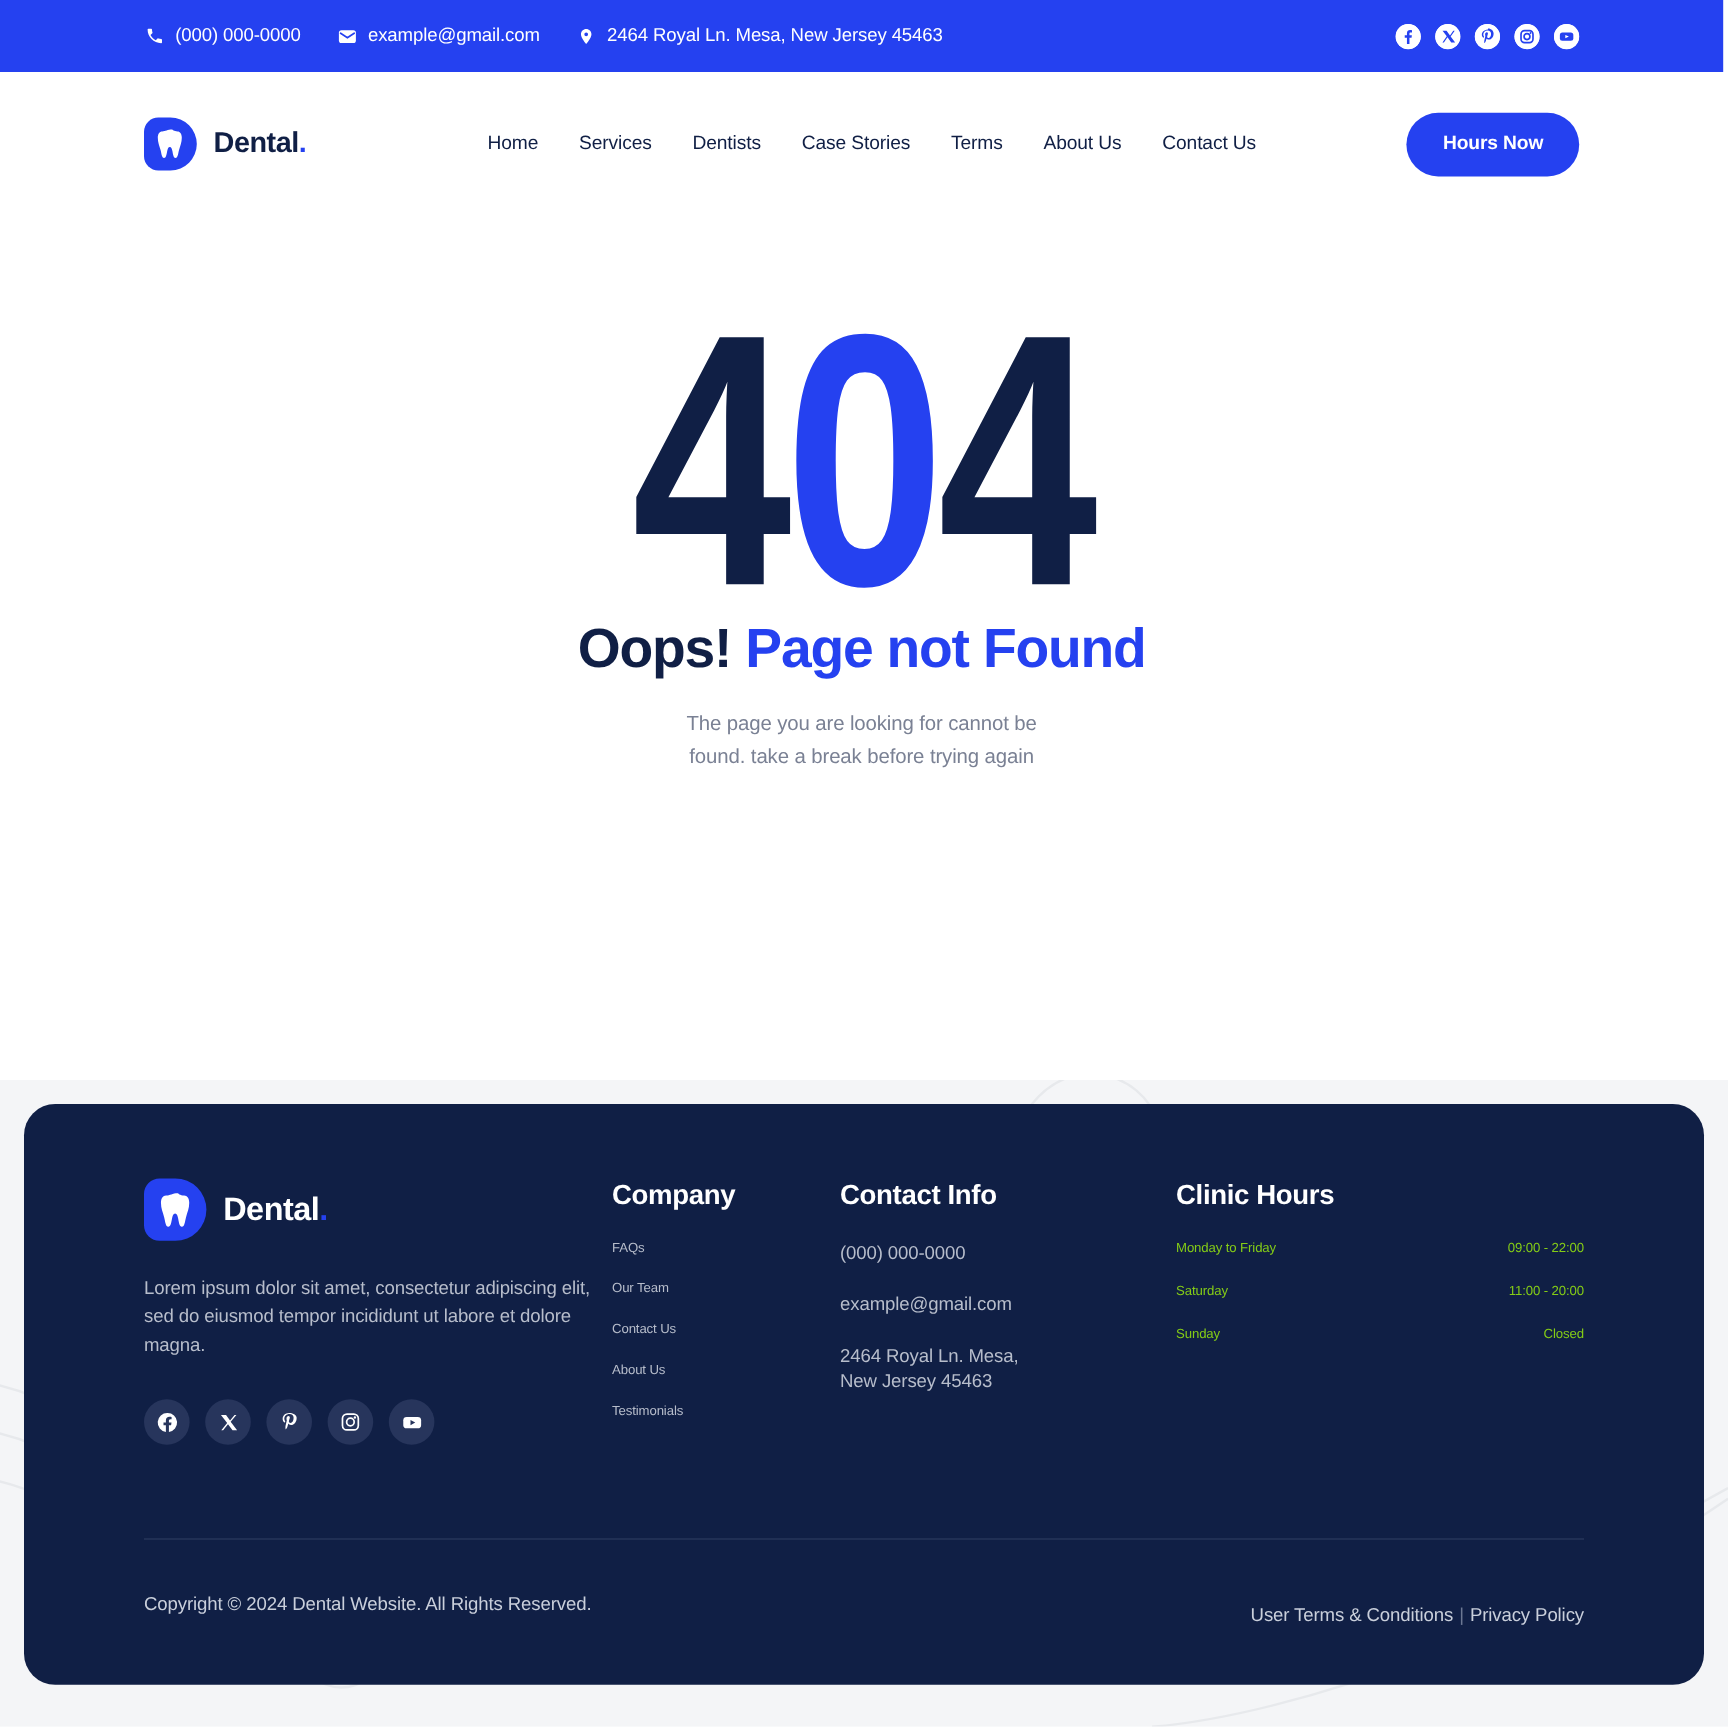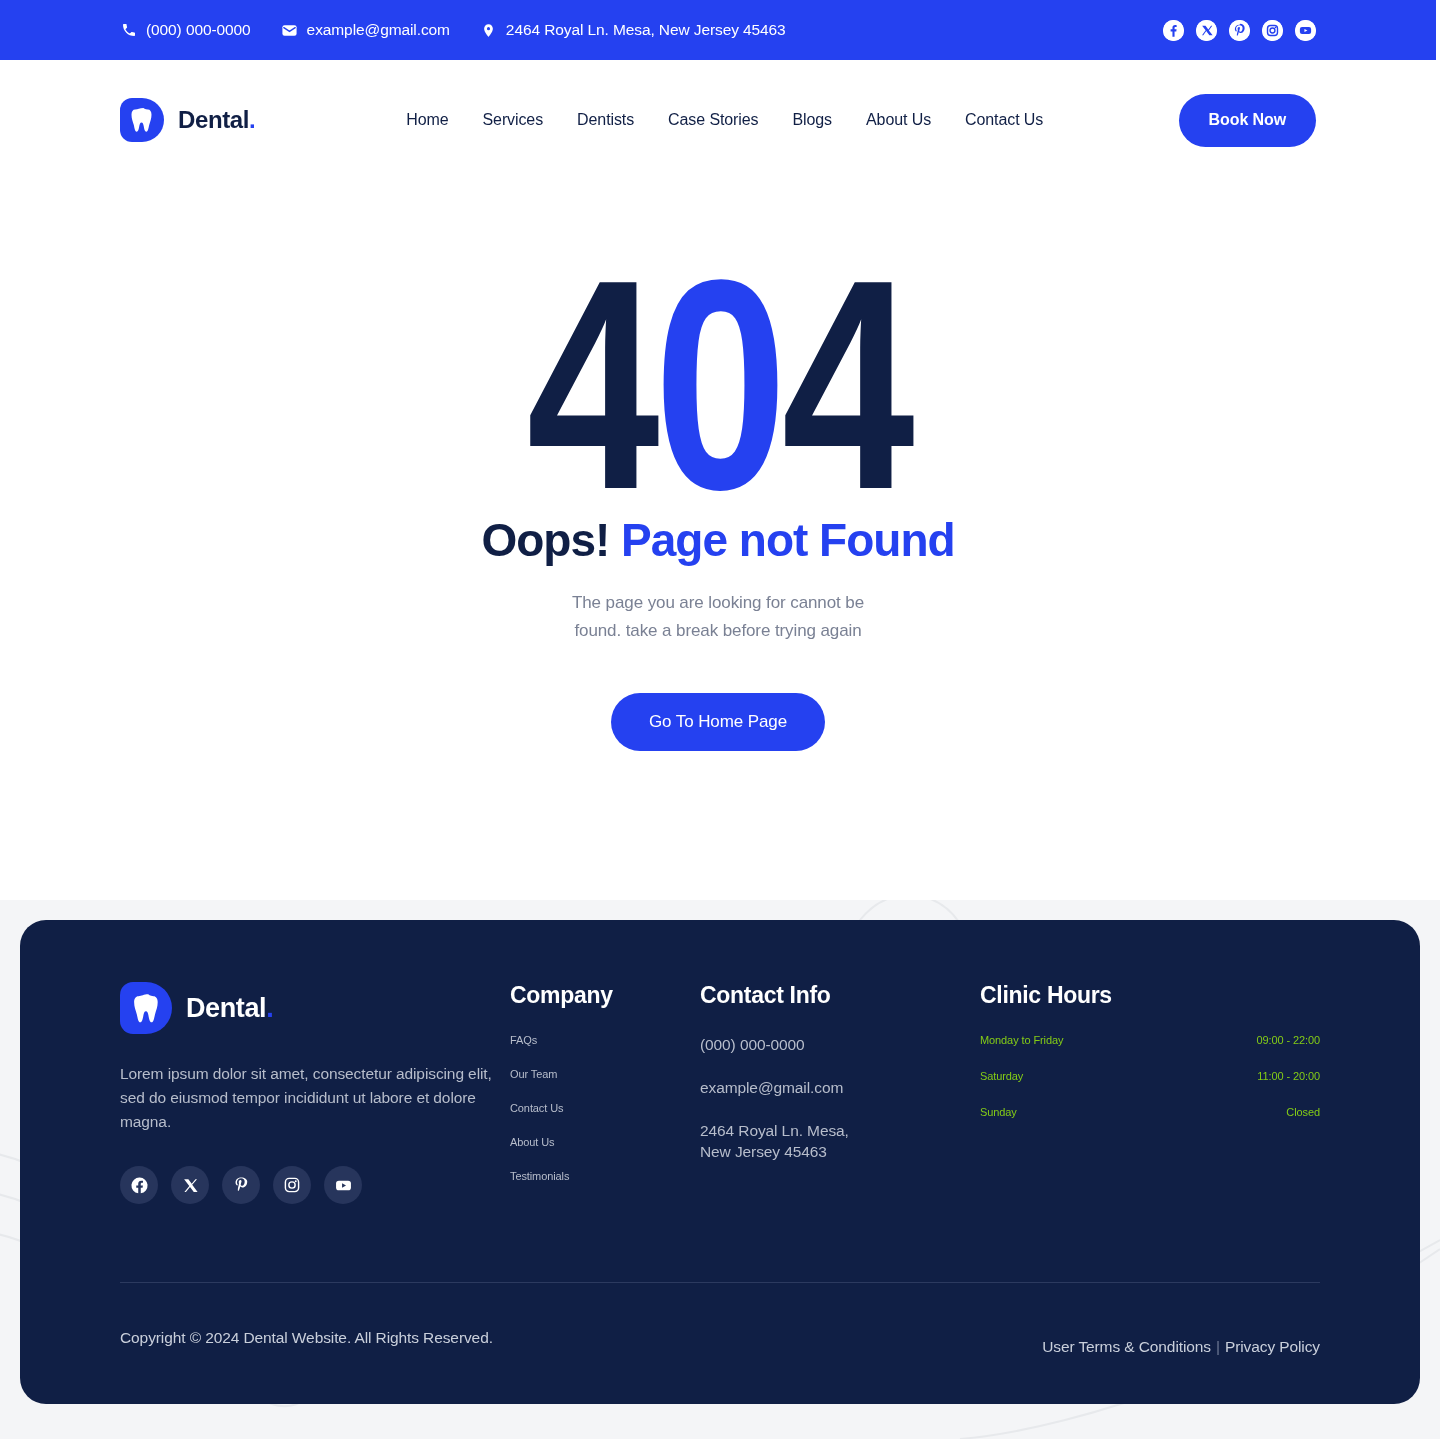--- a/index.html
+++ b/index.html
@@ -218,43 +218,42 @@
             <path d="M13 2C9 2 7.5 3.6 4.6 3.6 2.4 3.6 1 5.6 1 8.8c0 4 1.3 6.5 2.3 10.3.7 2.7 1 6.6 2.9 6.6 1.7 0 2.1-2.9 2.6-5.6.4-2 .9-3.7 2.2-3.7 1.3 0 1.8 1.7 2.2 3.7.5 2.7.9 5.6 2.6 5.6 1.9 0 2.2-3.9 2.9-6.6 1-3.8 2.3-6.3 2.3-10.3 0-3.2-1.4-5.2-3.6-5.2C14.5 3.6 13 2 13 2z" fill="#fff" transform="translate(1.5,0)"></path>
           </svg>
       </span>
       <span class="brand-name"><span>Dental</span><span class="dot">.</span></span>
     </div>
     <nav class="nav-links">
       <a href="#">Home</a>
       <a href="#">Services</a>
       <a href="#">Dentists</a>
       <a href="#">Case Stories</a>
-      <a href="#">Blogs</a>
+      <a href="#">Terms</a>
       <a href="#">About Us</a>
       <a href="#">Contact Us</a>
     </nav>
-    <button class="nav-cta">Book Now</button>
+    <button class="nav-cta">Hours Now</button>
   </div>
 
   <div class="hero">
     <span class="sparkle sp1"><span class="sp-shape"></span></span>
     <span class="sparkle sp2"><span class="sp-shape"></span></span>
     <span class="sparkle sp3"><span class="sp-shape"></span></span>
     <span class="sparkle sp4"><span class="sp-shape"></span></span>
 
     <div class="big404"><span class="d">4</span><span class="z">0</span><span class="d">4</span></div>
 
     <h1 class="hero-title"><span>Oops!</span> <span class="accent">Page not Found</span></h1>
 
     <p class="hero-sub">
       <span>The page you are looking for cannot be</span><br>
       <span>found. take a break before trying again</span>
     </p>
 
-    <button class="hero-btn">Go To Home Page</button>
   </div>
 
   <div class="bg-lower">
     <svg width="1440" height="539" viewBox="0 0 1440 539" fill="none">
       <g stroke="#e7e9ec" stroke-width="2" fill="none">
         <path d="M430 100c30-60 80-40 90 10s-20 90-45 90-75-40-45-100z"></path>
         <path d="M860 20c40-50 110-20 110 40s-40 110-75 100-75-90-35-140z"></path>
         <path d="M-40 250c60 0 110 30 150 80"></path>
         <path d="M-40 290c60 0 110 30 150 80"></path>
         <path d="M-40 330c60 0 110 30 150 80"></path>

